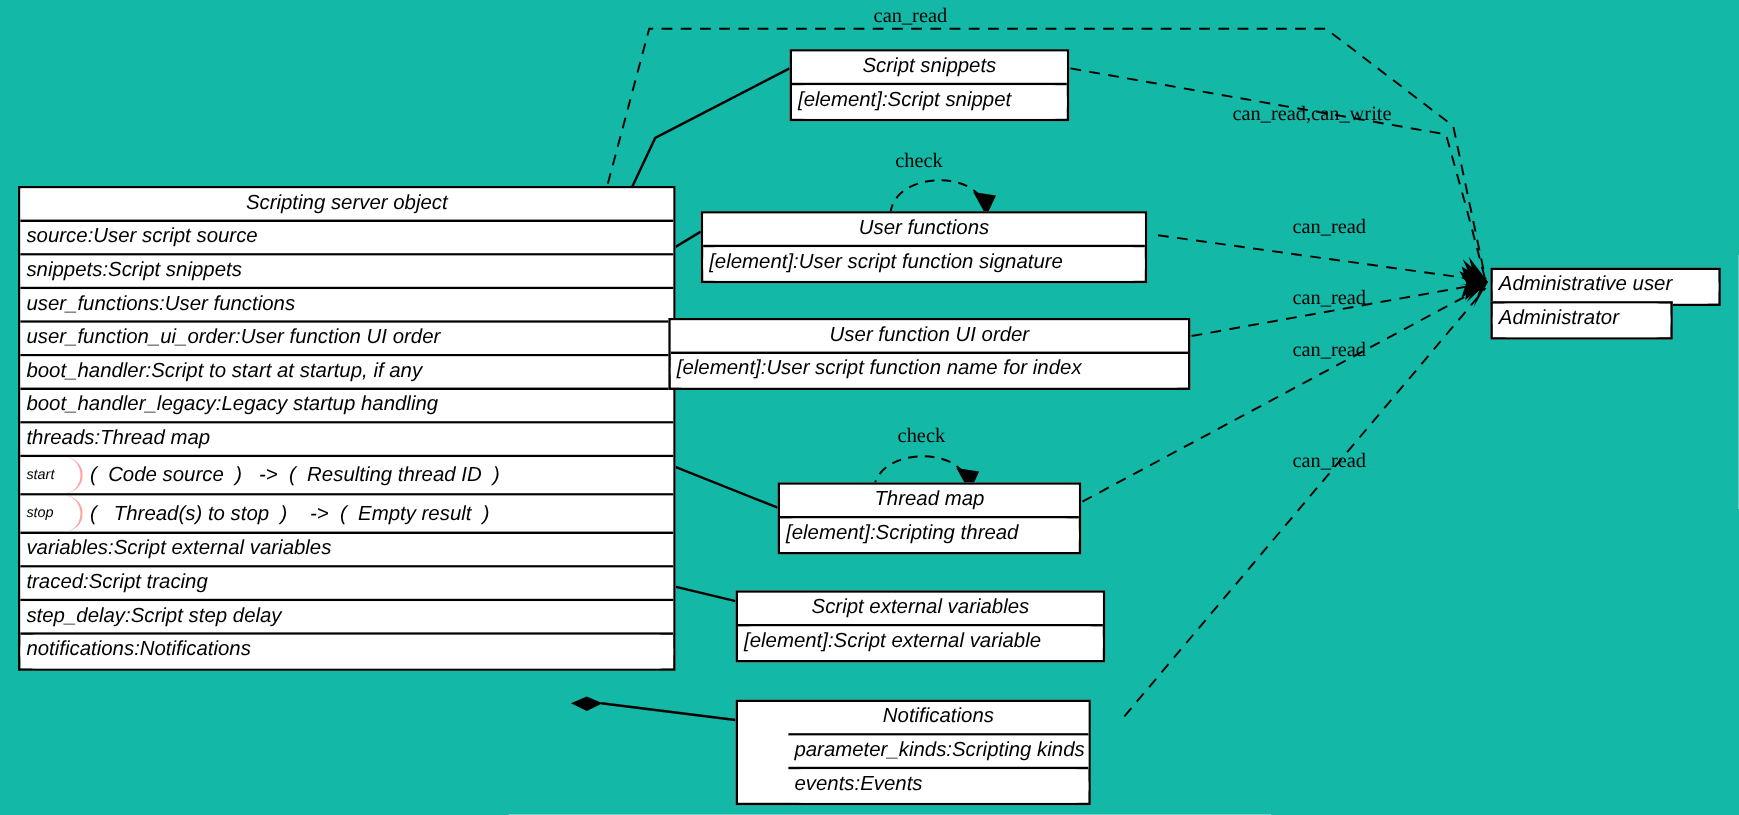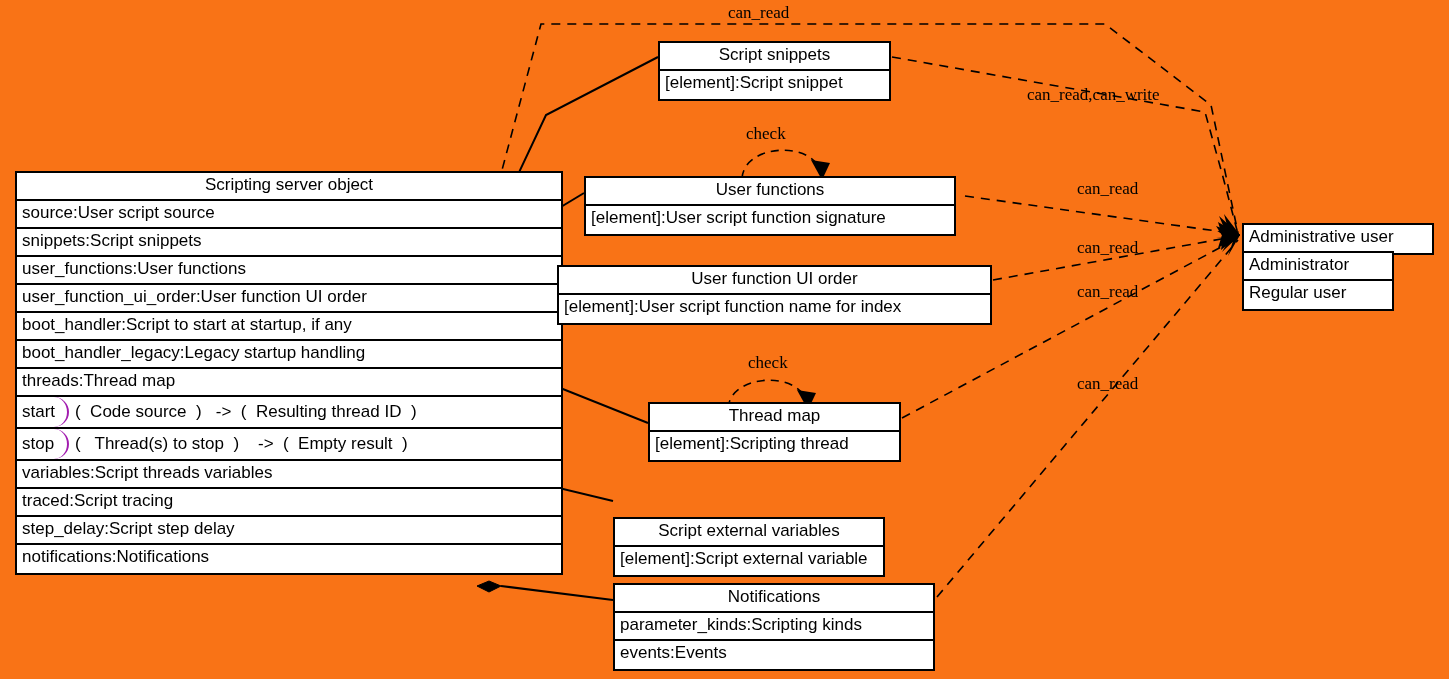--- a/index.html
+++ b/index.html
@@ -10,34 +10,35 @@
   }
   body {
     font-family: "Liberation Sans", sans-serif;
     color: #000000;
   }
   #diagram-root {
     position: relative;
     width: 1449px;
     height: 679px;
     overflow: hidden;
-    background: #f97316;
+    background: #14b8a6;
   }
   svg#edges {
     position: absolute;
     left: 0;
     top: 0;
     width: 1449px;
     height: 679px;
   }
   .uml-box {
     position: absolute;
     box-sizing: border-box;
     border: 2px solid #000000;
     background: #ffffff;
+    font-style: italic;
   }
   .uml-row {
     box-sizing: border-box;
     border-bottom: 2px solid #000000;
     height: 28px;
     line-height: 24px;
     font-size: 17px;
     padding: 0 5px;
     white-space: nowrap;
     overflow: hidden;
@@ -56,24 +57,24 @@
   }
   
   .uml-op {
     display: flex;
     align-items: stretch;
     height: 32px;
     padding: 0;
   }
   .uml-op .op-name {
     box-sizing: border-box;
-    border-right: 2px solid #a21caf;
+    border-right: 2px solid #fca5a5;
     padding: 0 6px 0 5px;
     line-height: 29px;
-    font-size: 17px;
+    font-size: 12px;
     white-space: nowrap;
     min-width: 52px;
     border-radius: 15px;
   }
   .uml-op .op-sig {
     box-sizing: border-box;
     padding: 0 6px;
     line-height: 29px;
     font-size: 17px;
     white-space: pre;
@@ -167,41 +168,41 @@
   <div class="edge-label" style="left:1077px; top:238px;">can_read</div>
 
   <div class="edge-label" style="left:1077px; top:282px;">can_read</div>
 
   <div class="edge-label" style="left:1077px; top:374px;">can_read</div>
 
   <div class="edge-label" style="left:746px; top:124px;">check</div>
 
   <div class="edge-label" style="left:748px; top:353px;">check</div>
 
-  <div class="uml-box" style="left:15px; top:171px; width:548px;">
+  <div class="uml-box" style="left:15px; top:155px; width:548px;">
     <div class="uml-row uml-title">Scripting server object</div>
 
     <div class="uml-row uml-attr">source:User script source</div>
     <div class="uml-row uml-attr">snippets:Script snippets</div>
     <div class="uml-row uml-attr">user_functions:User functions</div>
     <div class="uml-row uml-attr">user_function_ui_order:User function UI order</div>
     <div class="uml-row uml-attr">boot_handler:Script to start at startup, if any</div>
     <div class="uml-row uml-attr">boot_handler_legacy:Legacy startup handling</div>
     <div class="uml-row uml-attr">threads:Thread map</div>
 
     <div class="uml-row uml-op">
       <span class="op-name">start</span>
       <span class="op-sig">(  Code source  )   -&gt;  (  Resulting thread ID  )</span>
     </div>
     <div class="uml-row uml-op">
       <span class="op-name">stop</span>
       <span class="op-sig">(   Thread(s) to stop  )    -&gt;  (  Empty result  )</span>
     </div>
 
-    <div class="uml-row uml-attr">variables:Script threads variables</div>
+    <div class="uml-row uml-attr">variables:Script external variables</div>
     <div class="uml-row uml-attr">traced:Script tracing</div>
     <div class="uml-row uml-attr">step_delay:Script step delay</div>
     <div class="uml-row uml-attr">notifications:Notifications</div>
   </div>
 
   <div class="uml-box" style="left:658px; top:41px; width:233px;">
     <div class="uml-row uml-title">Script snippets</div>
     <div class="uml-row uml-attr">[element]:Script snippet</div>
   </div>
 
@@ -213,32 +214,31 @@
   <div class="uml-box" style="left:557px; top:265px; width:435px;">
     <div class="uml-row uml-title">User function UI order</div>
     <div class="uml-row uml-attr">[element]:User script function name for index</div>
   </div>
 
   <div class="uml-box" style="left:648px; top:402px; width:253px;">
     <div class="uml-row uml-title">Thread map</div>
     <div class="uml-row uml-attr">[element]:Scripting thread</div>
   </div>
 
-  <div class="uml-box" style="left:613px; top:492px; width:272px;margin-top:25px;">
+  <div class="uml-box" style="left:613px; top:492px; width:308px;">
     <div class="uml-row uml-title">Script external variables</div>
     <div class="uml-row uml-attr">[element]:Script external variable</div>
   </div>
 
-  <div class="uml-box" style="left:613px; top:583px; width:322px;">
+  <div class="uml-box" style="left:613px; top:583px; width:296px;padding-left:42px;">
     <div class="uml-row uml-title">Notifications</div>
     <div class="uml-row uml-attr">parameter_kinds:Scripting kinds</div>
     <div class="uml-row uml-attr">events:Events</div>
   </div>
 
   <div class="uml-box" style="left:1242px; top:223px; width:192px;">
     <div class="uml-row uml-attr">Administrative user</div>
   </div>
   <div class="uml-box" style="left:1242px; top:251px; width:152px;">
     <div class="uml-row uml-attr">Administrator</div>
-    <div class="uml-row uml-attr">Regular user</div>
   </div>
 
 </div>
 
 </body></html>

